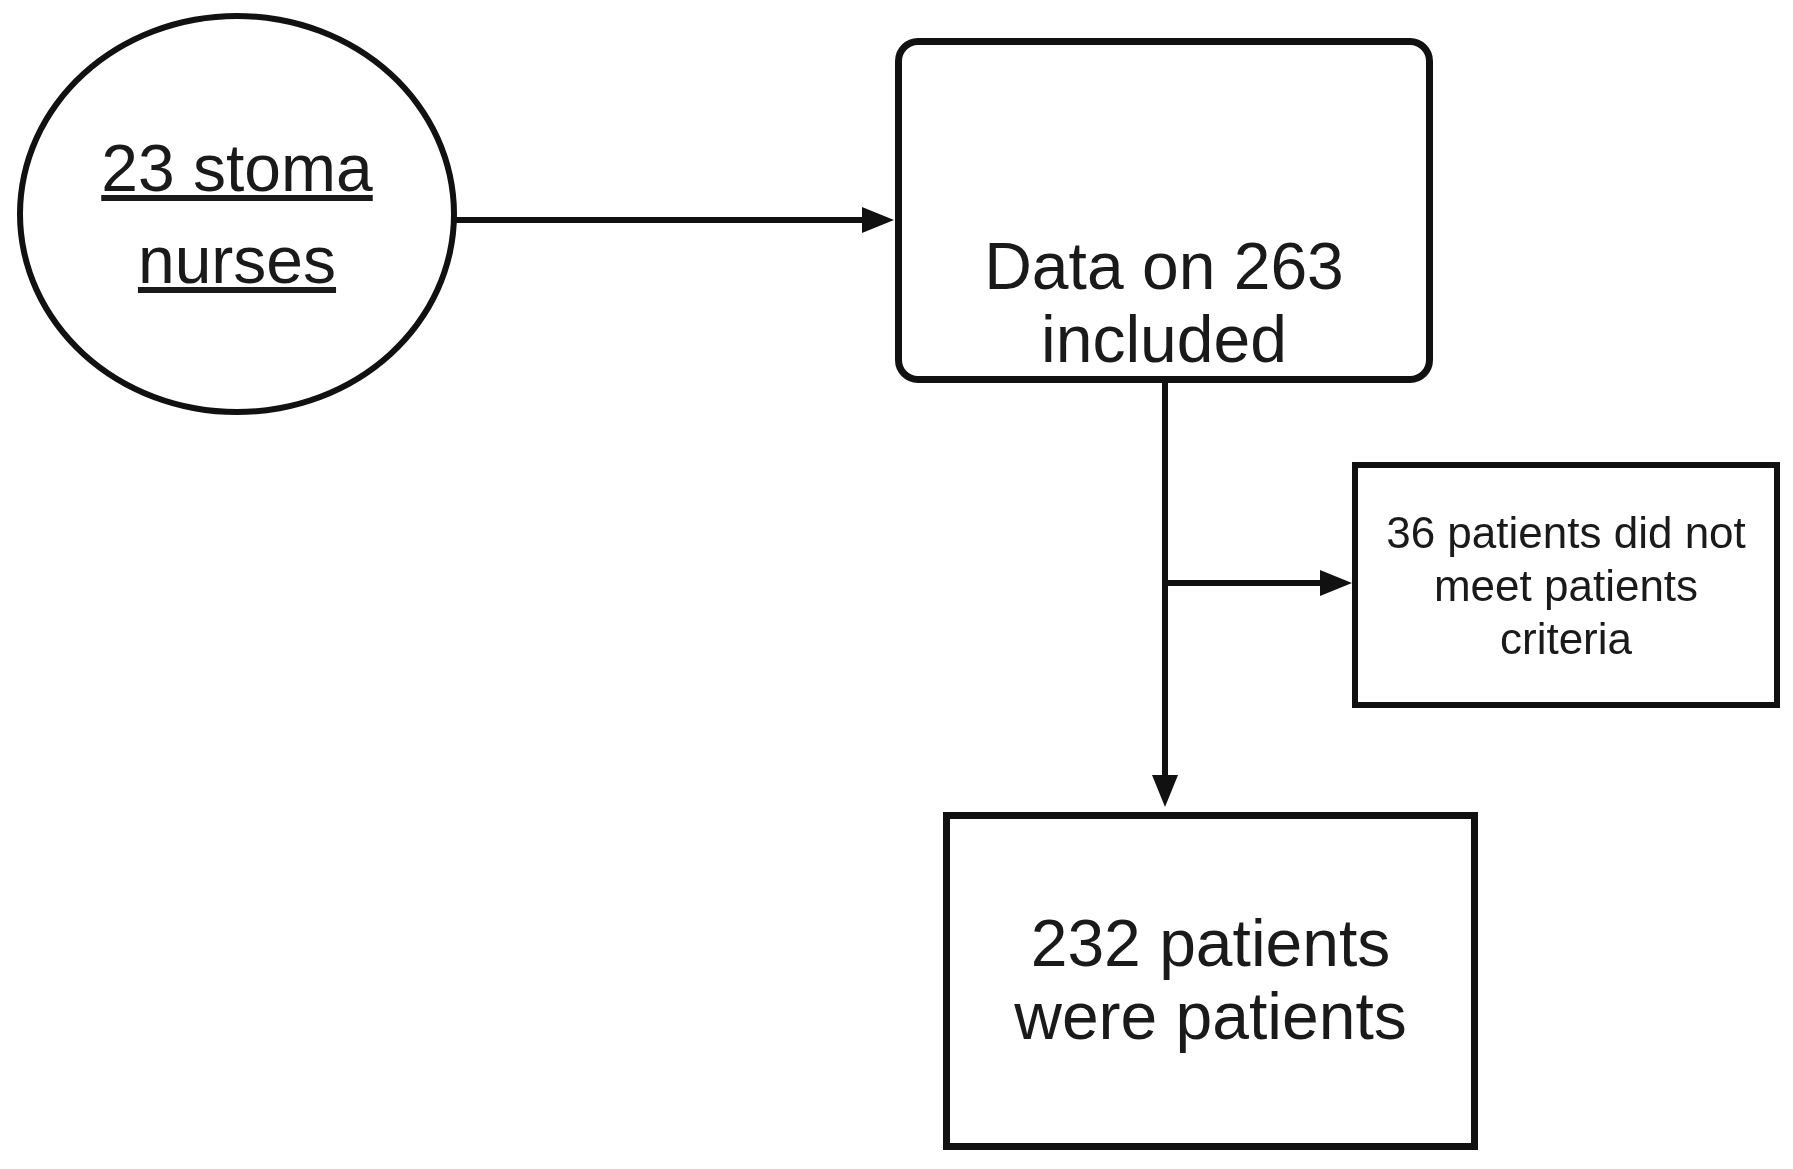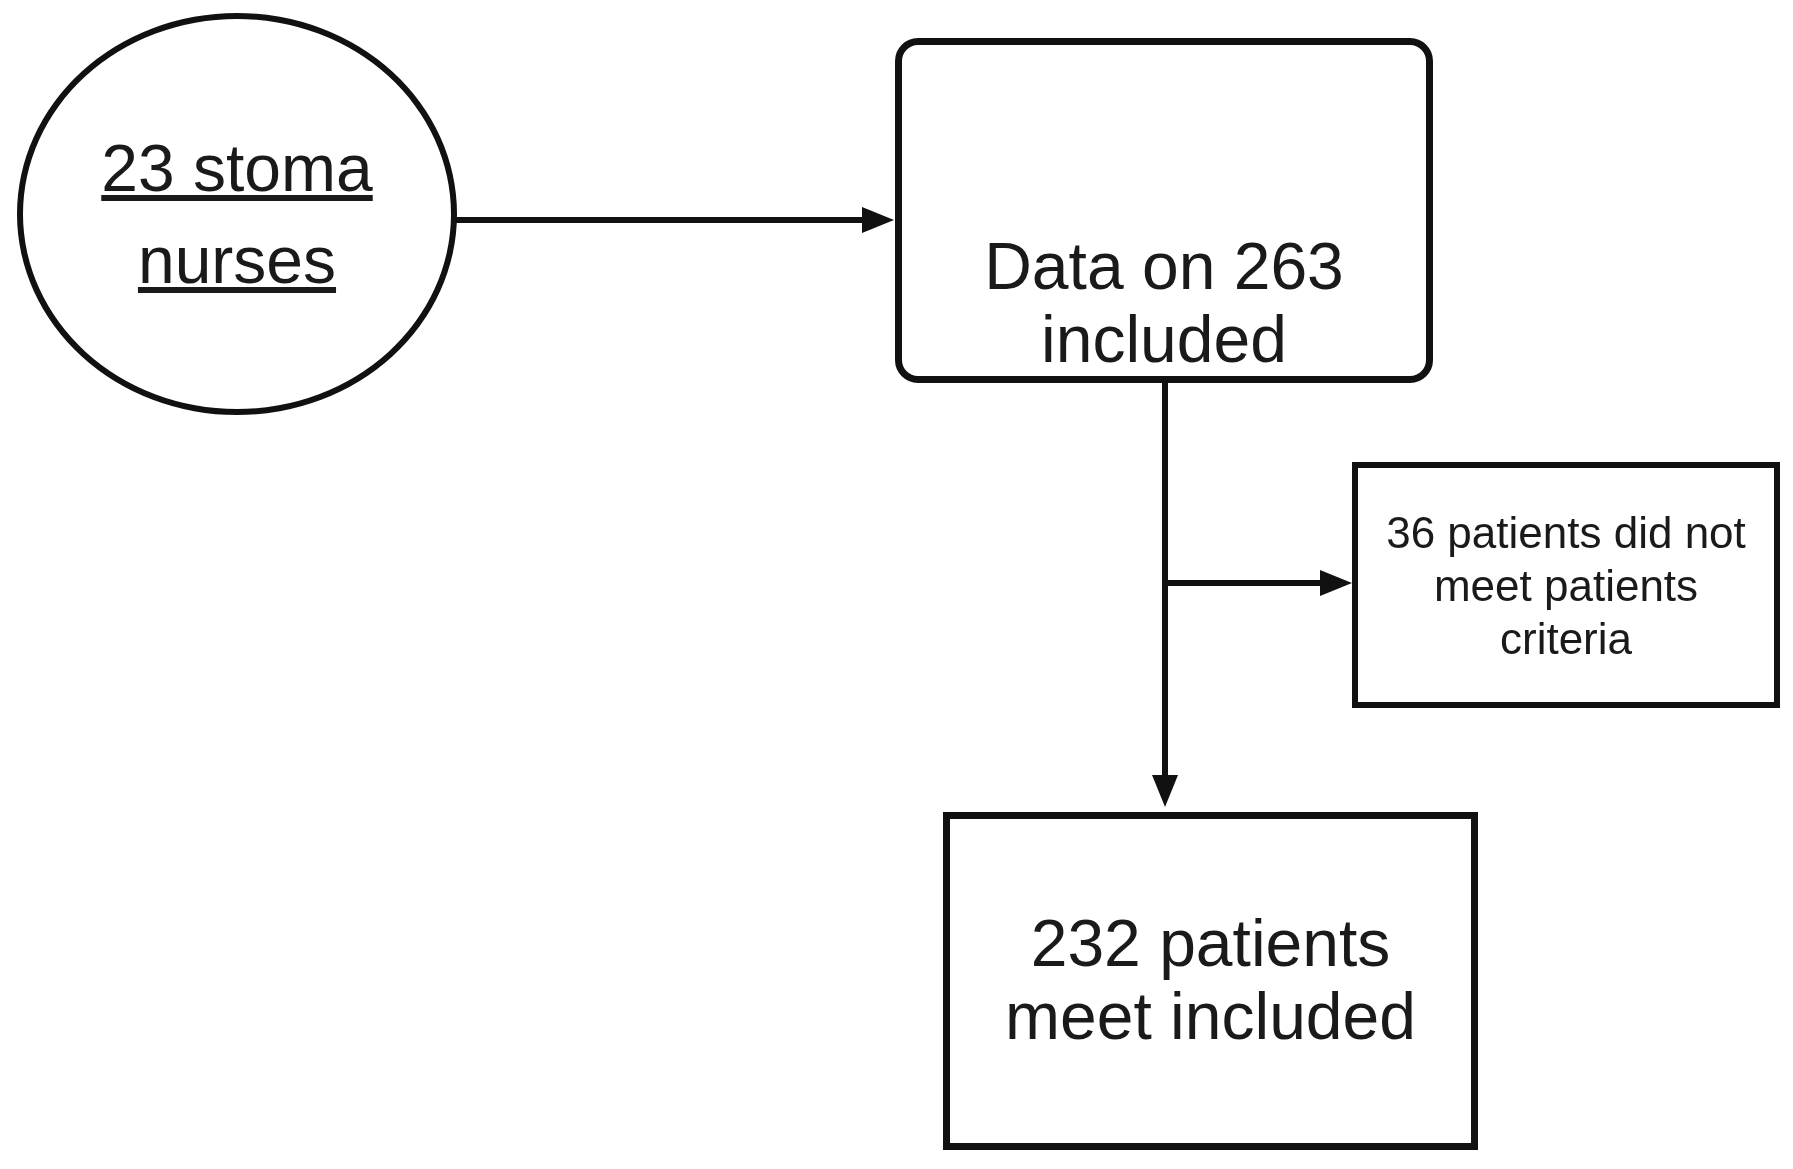--- a/index.html
+++ b/index.html
@@ -100,16 +100,16 @@
   </div>
 
   <div class="node rect-node excluded-node">
     <span class="line">36 patients did not</span>
     <span class="line">meet patients</span>
     <span class="line">criteria</span>
   </div>
 
   <div class="node rect-node included-node">
     <span class="line">232 patients</span>
-    <span class="line">meet included</span>
+    <span class="line">were patients</span>
   </div>
 
 </div>
 
 </body></html>

